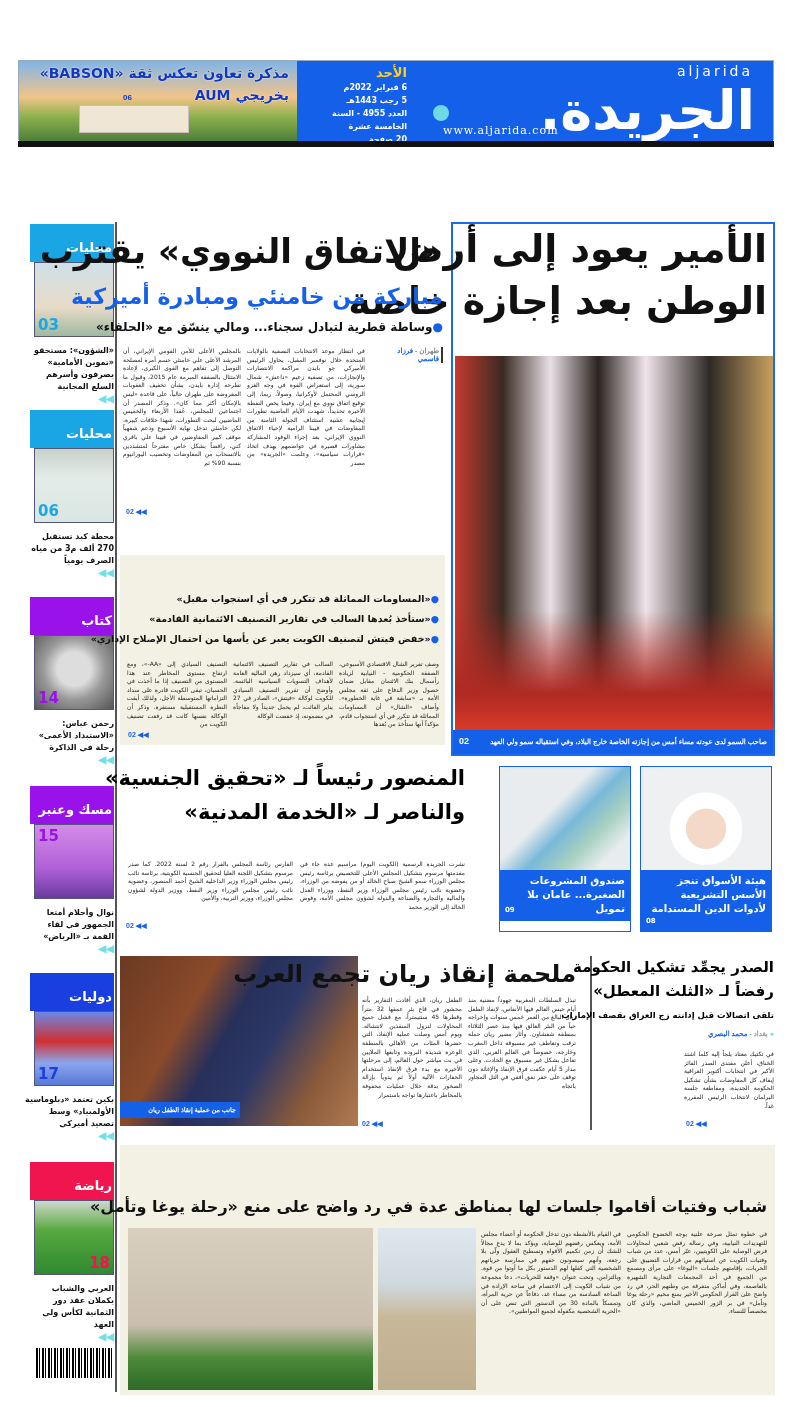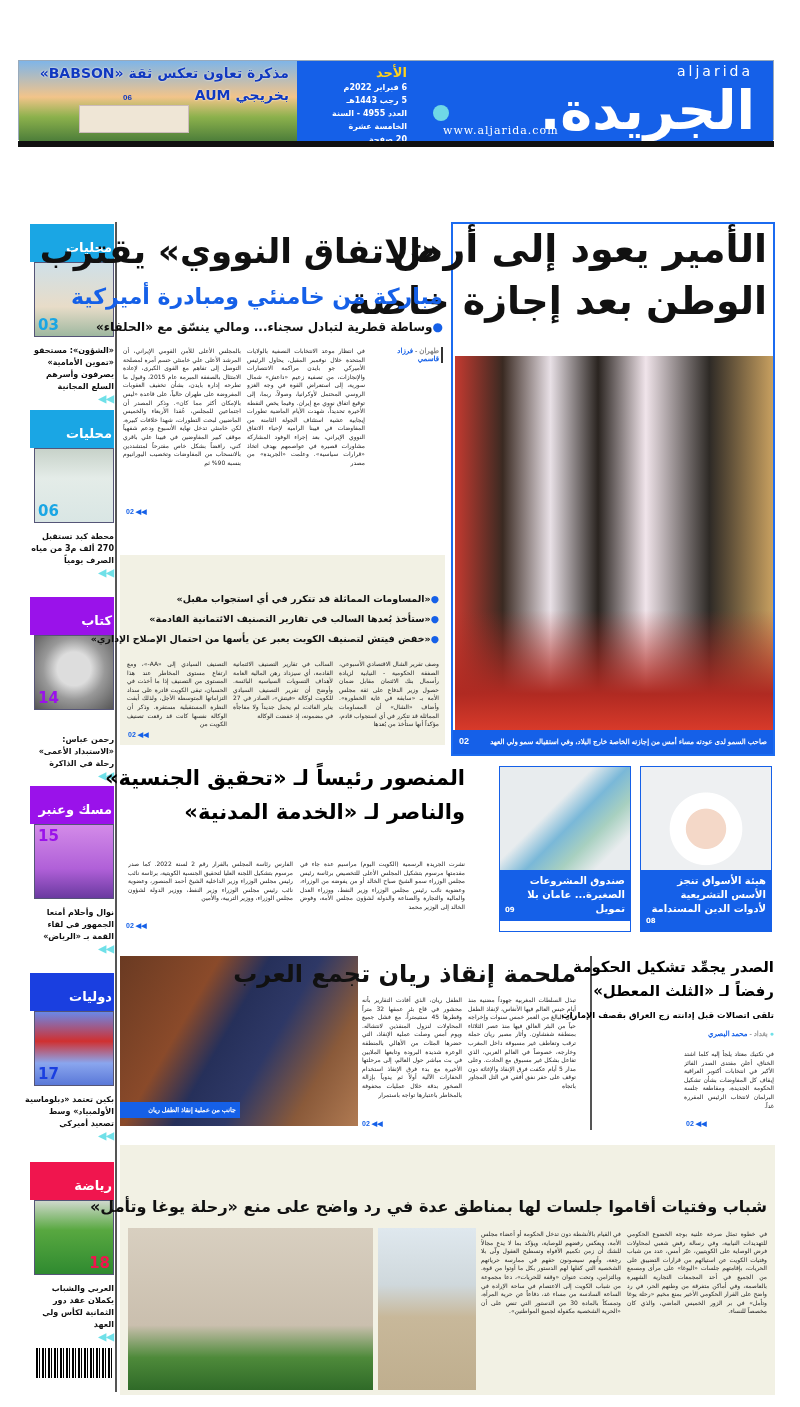--- a/index.html
+++ b/index.html
@@ -82,21 +82,21 @@
     <span class="abs side-num" style="color:#1aa6e4">06</span>
   </div>
   <div class="side-cap" style="margin-top:8px">محطة كبد تستقبل 270 ألف م3 من مياه الصرف يومياً</div>
   <div class="arrows">◀◀</div>
 </div>
 <div class="abs" style="left:26px;top:597px;width:88px">
   <div class="side-head" style="background:#9a12ea">كتاب</div>
   <div class="side-img" style="position:relative;margin-left:8px;background:radial-gradient(circle at 50% 45%,#ddd 0 30%,#999 55%,#555 100%)">
     <span class="abs side-num" style="color:#9a12ea">14</span>
   </div>
-  <div class="side-cap" style="margin-top:24px">رحمن عباس: «الاستبداد الأعمى» رحلة في الذاكرة</div>
+  <div class="side-cap" style="margin-top:8px">رحمن عباس: «الاستبداد الأعمى» رحلة في الذاكرة</div>
   <div class="arrows">◀◀</div>
 </div>
 <div class="abs" style="left:26px;top:786px;width:88px">
   <div class="side-head" style="background:#9a12ea">مسك وعنبر</div>
   <div class="side-img" style="position:relative;margin-left:25px;background:linear-gradient(#d38be8,#b060d8 60%,#6a3aa0)">
     <span class="abs side-num" style="color:#9a12ea;top:2px;bottom:auto">15</span>
   </div>
   <div class="side-cap" style="margin-top:8px">نوال وأحلام أمتعا الجمهور في لقاء القمة بـ «الرياض»</div>
   <div class="arrows">◀◀</div>
 </div>

